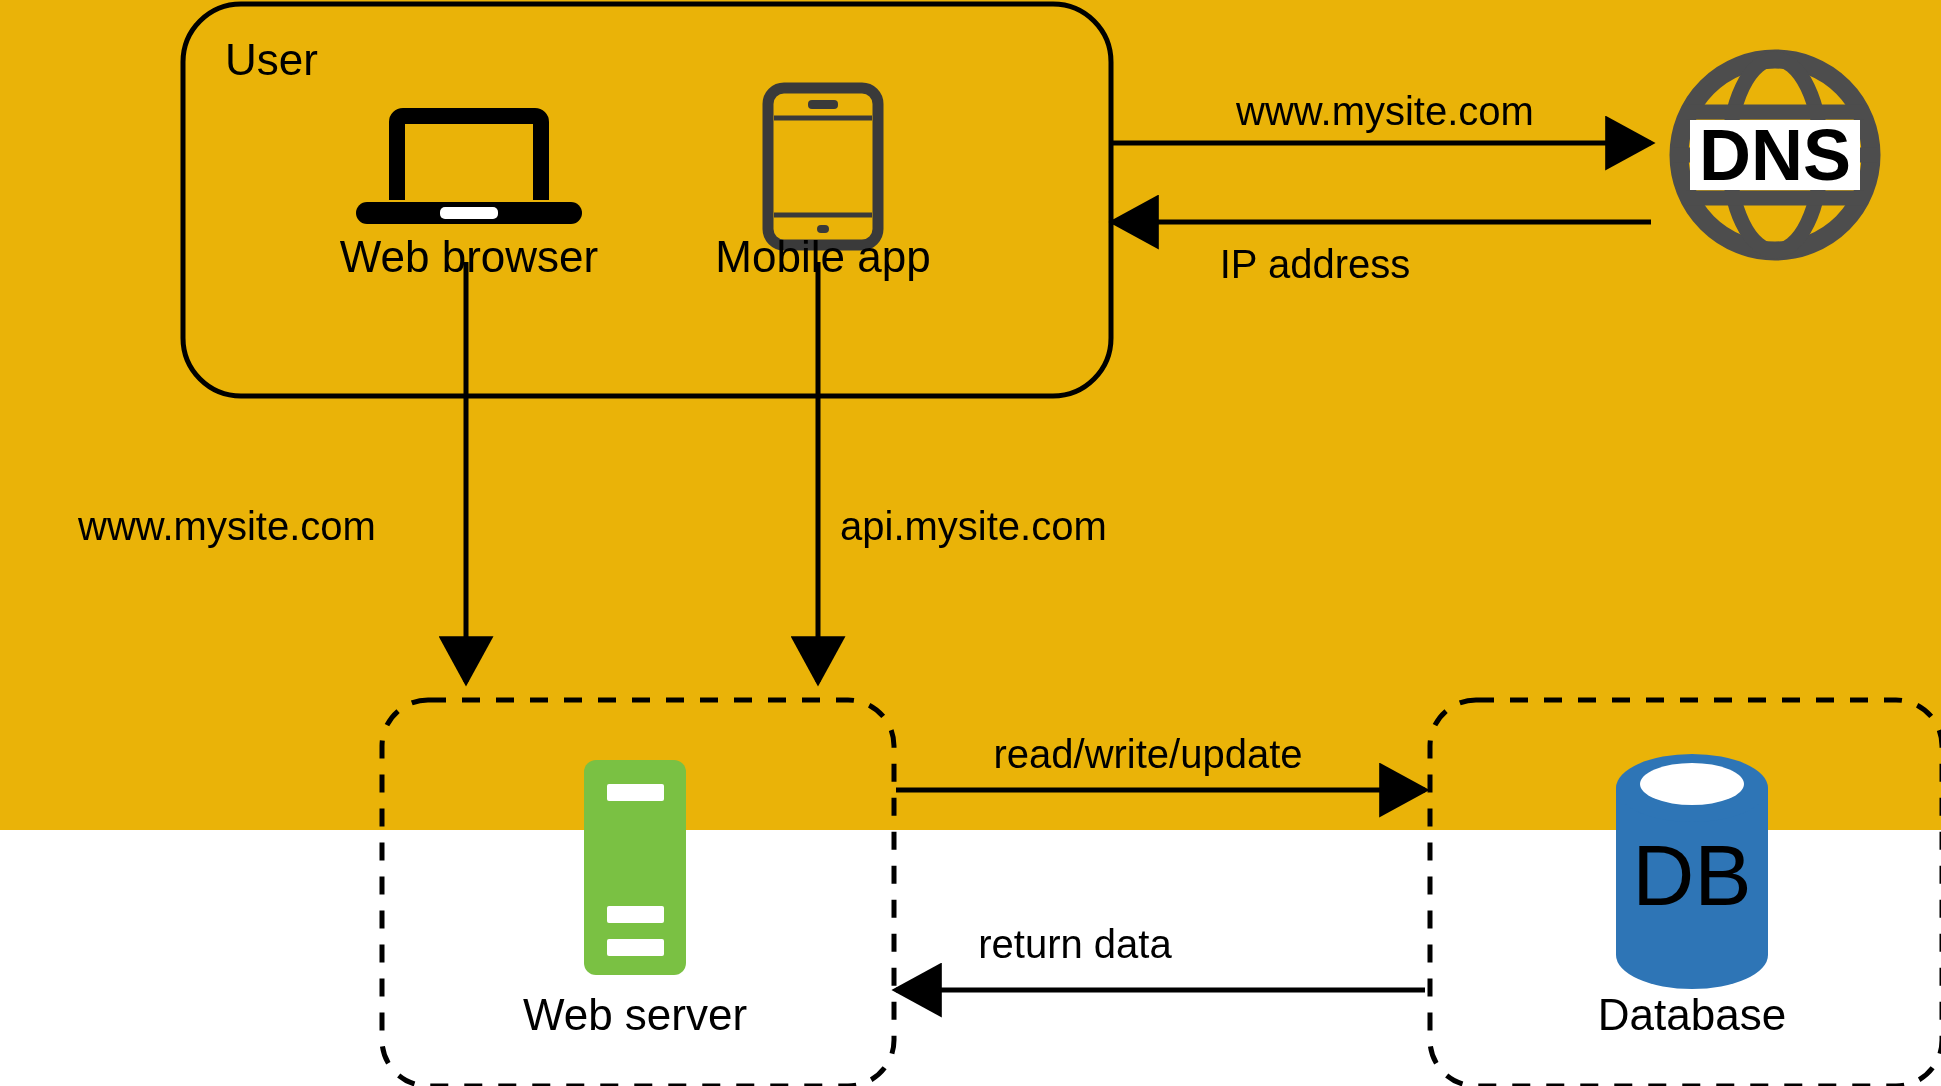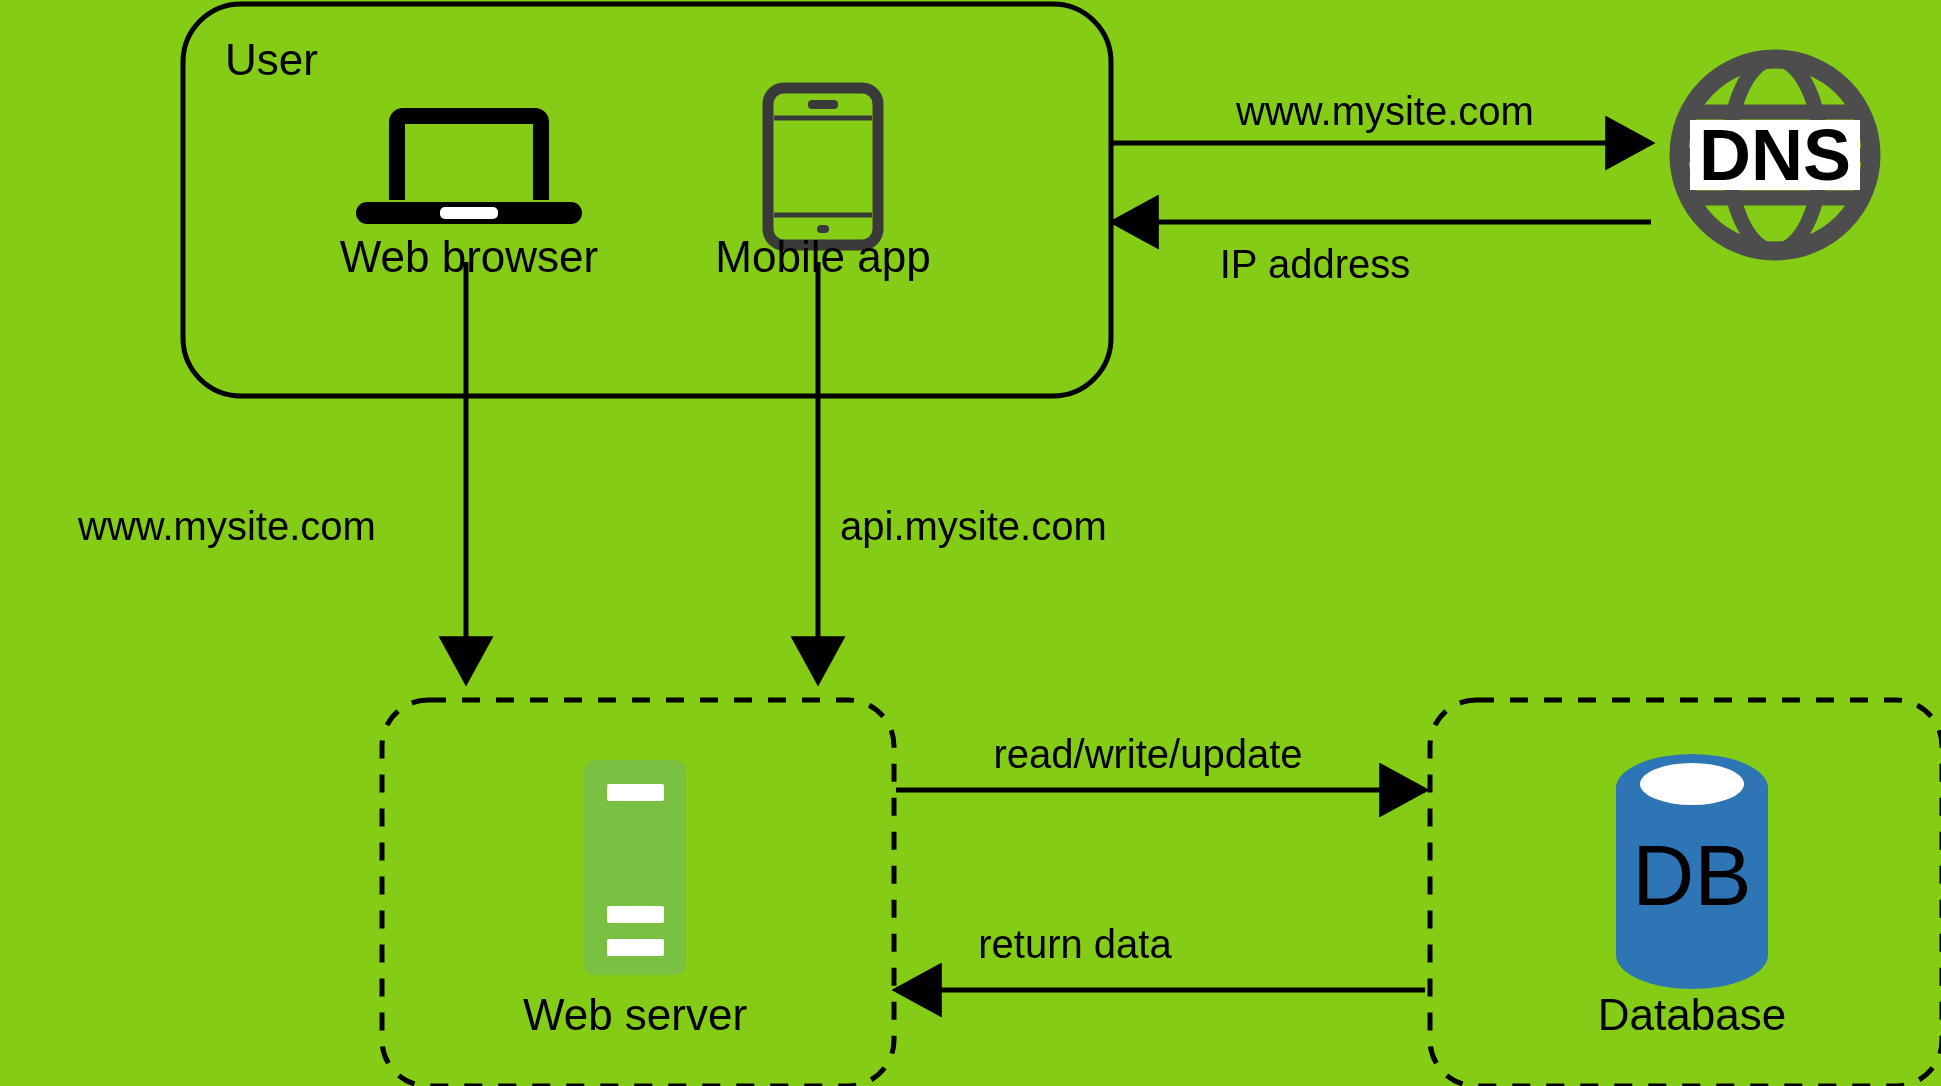--- a/index.html
+++ b/index.html
@@ -10,22 +10,22 @@
   }
   body {
     width: 1941px;
     height: 1086px;
     font-family: "Liberation Sans", sans-serif;
     overflow: hidden;
   }
   #diagram-root {
     position: relative;
     width: 1941px;
-    height: 1086px;
-    background: #84cc16;
+    height: 830px;
+    background: #eab308;
   }
   #diagram-svg {
     position: absolute;
     left: 0;
     top: 0;
     width: 1941px;
     height: 1086px;
   }
   .svg-label {
     font-family: "Liberation Sans", sans-serif;

